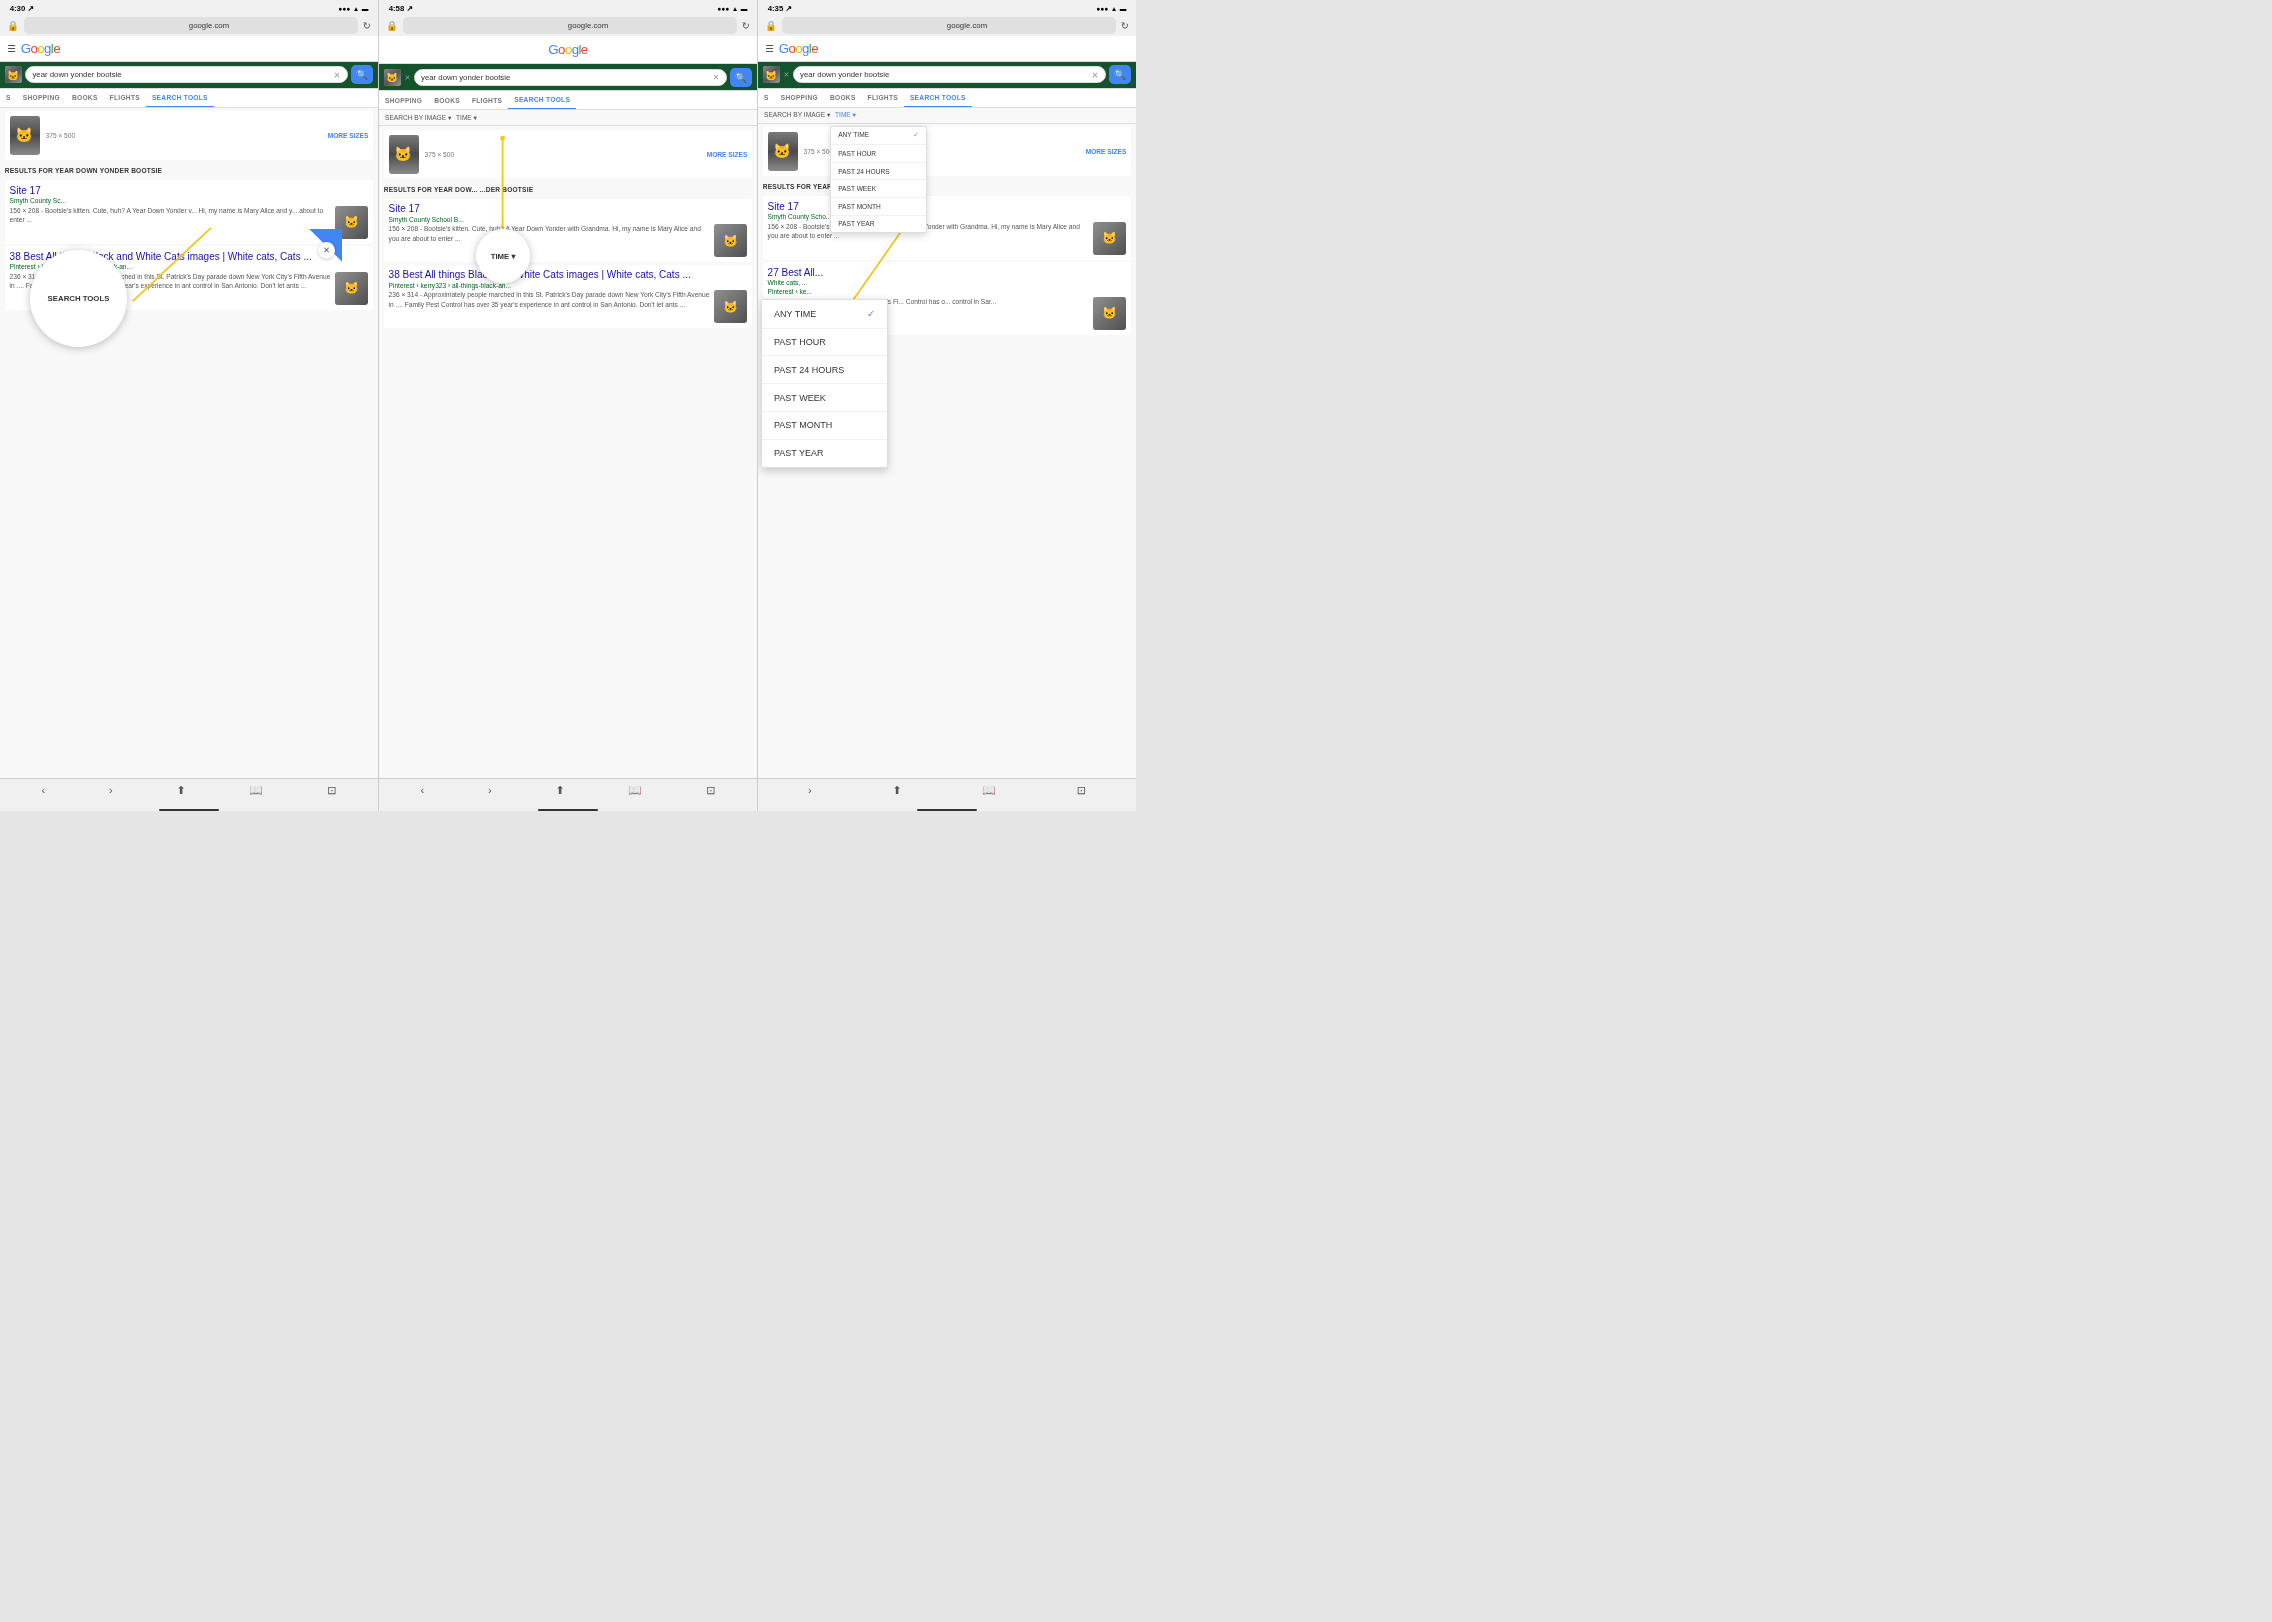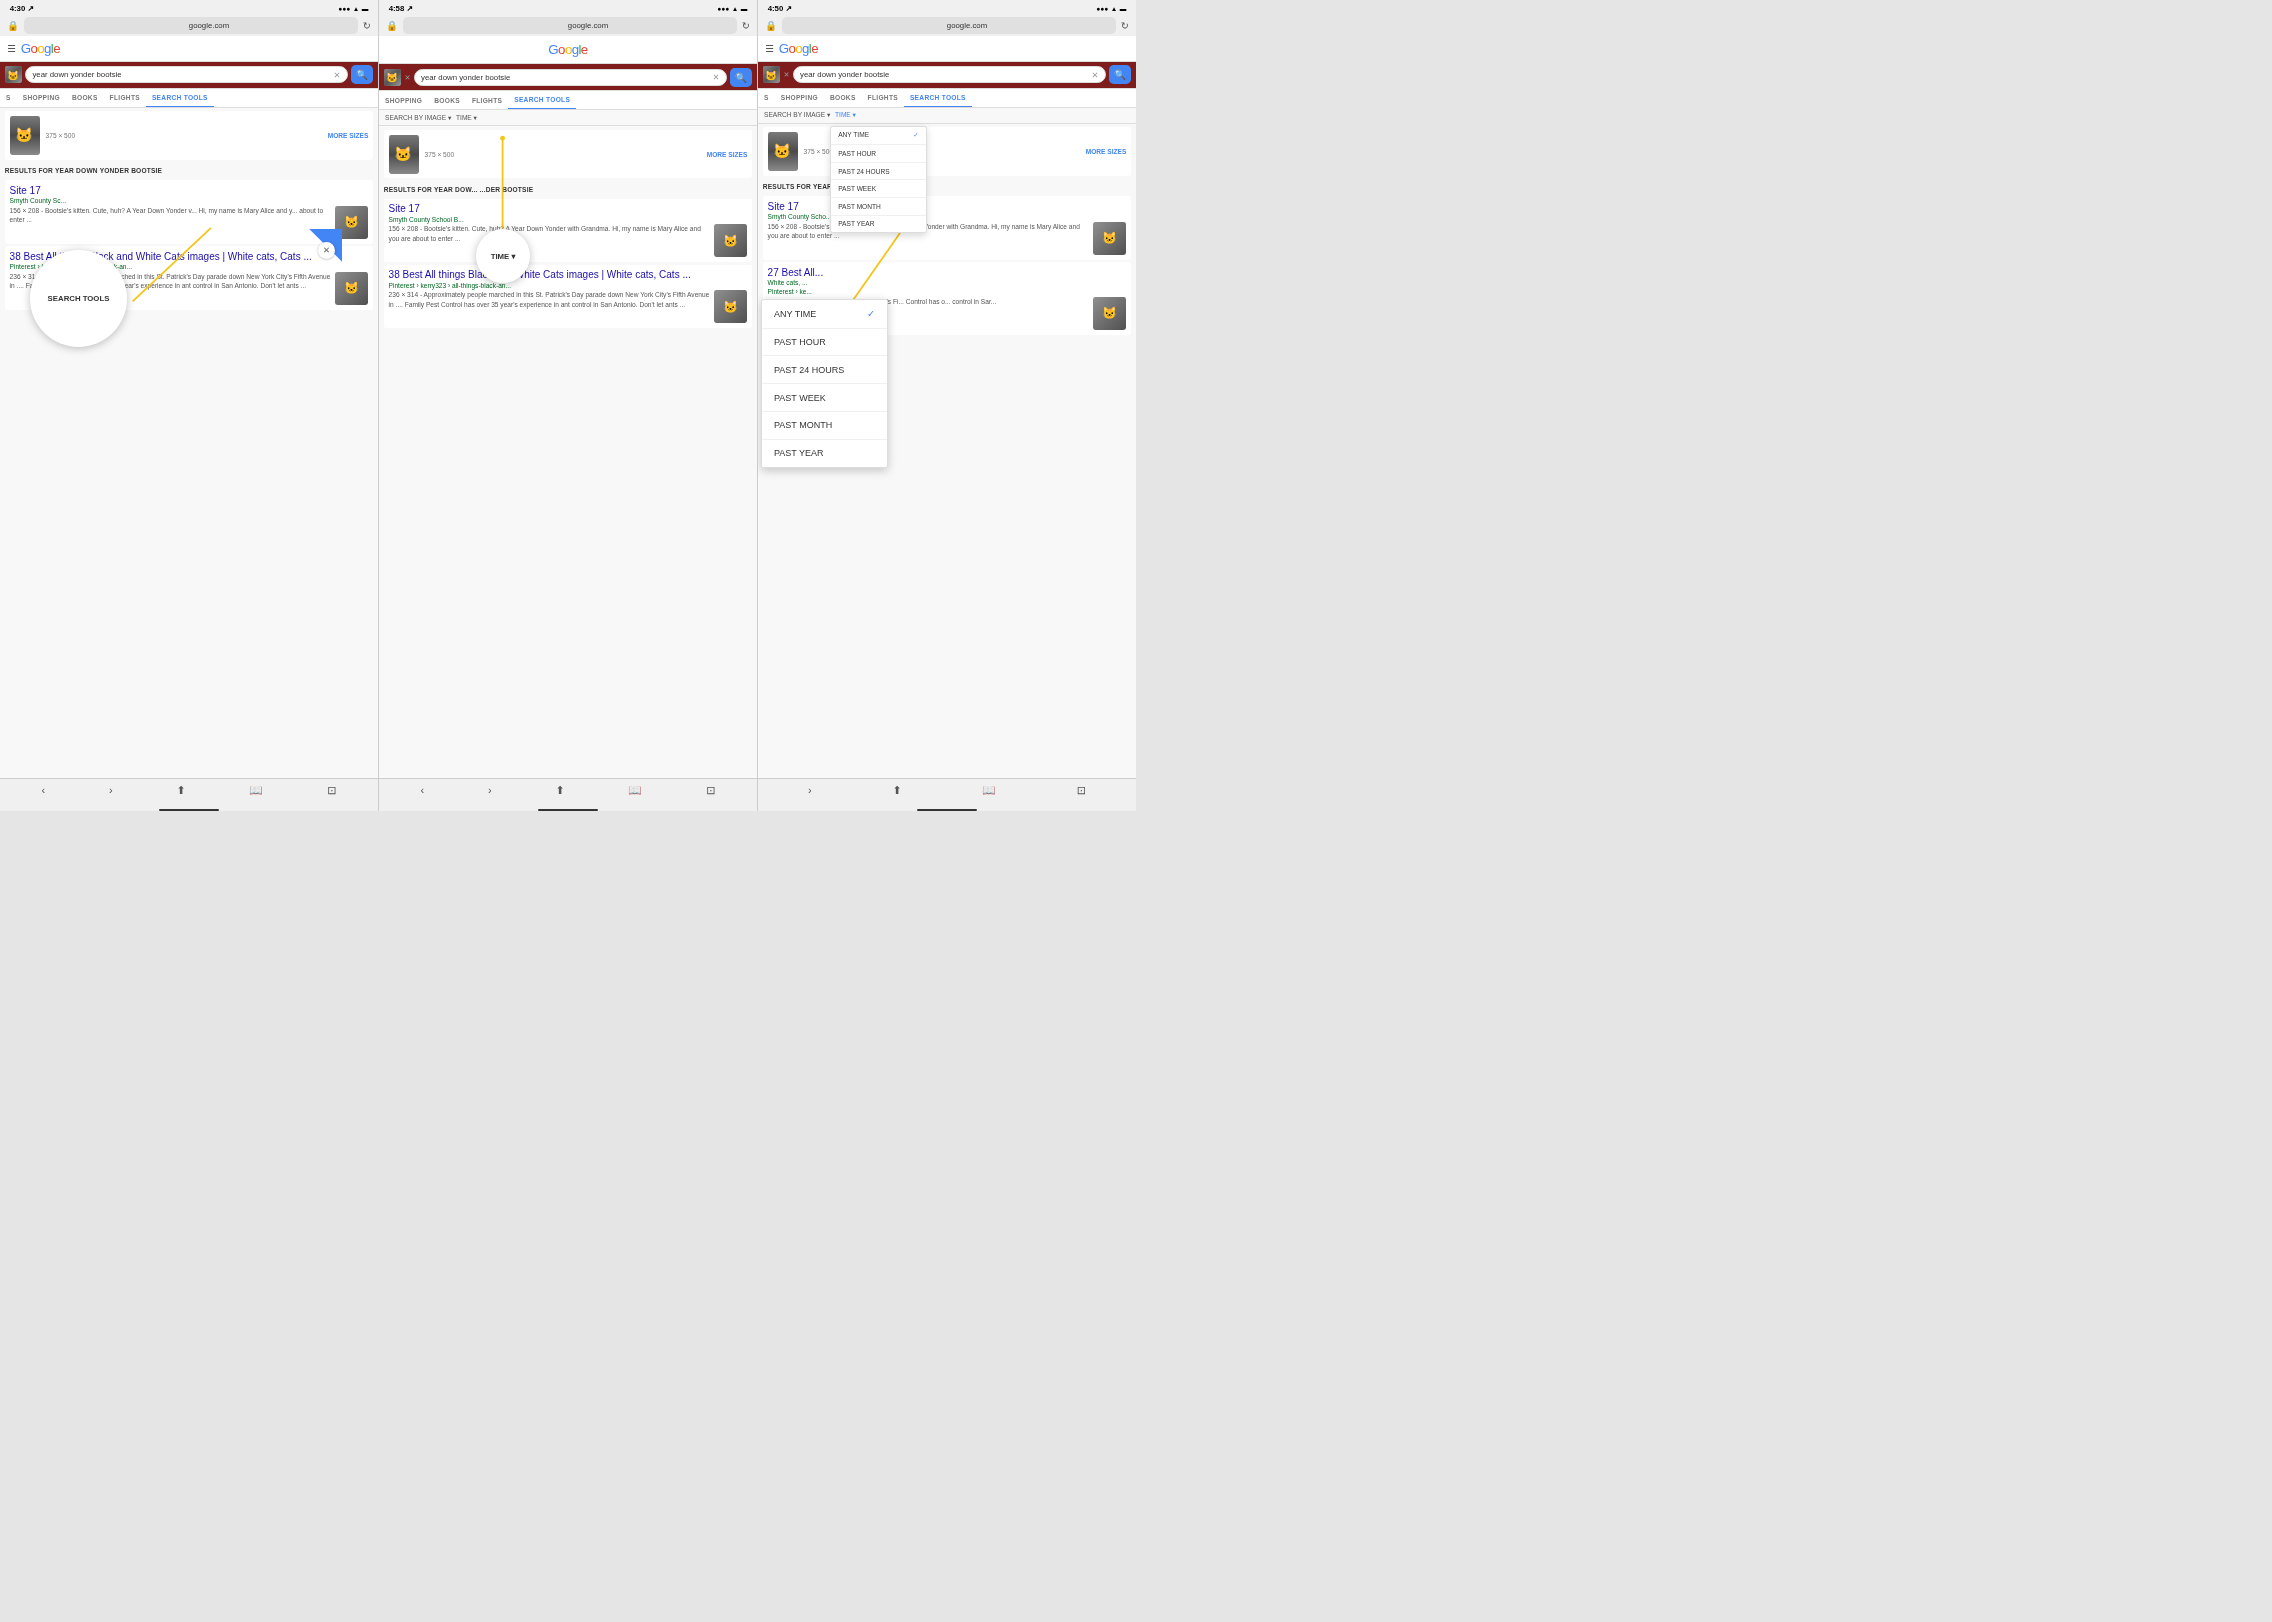--- a/index.html
+++ b/index.html
@@ -114,21 +114,21 @@
       letter-spacing: -0.6px;
     }
 
     .g-blue { color: #4285F4; }
     .g-red { color: #EA4335; }
     .g-yellow { color: #FBBC05; }
     .g-green { color: #34A853; }
 
     
     .search-bar {
-      background: #7f1d1d;
+      background: #14532d;
       display: flex;
       align-items: center;
       padding: 3.6px 4.8px;
       gap: 3.6px;
       border-bottom: 0.6px solid #ddd;
     }
 
     .search-thumbnail {
       width: 17px;
       height: 17px;
@@ -583,21 +583,21 @@
       <span class="nav-btn">⬆</span>
       <span class="nav-btn">📖</span>
       <span class="nav-btn">⊡</span>
     </div>
     <div class="home-indicator"></div>
   </div>
 
   <div class="phone">
 
     <div class="status-bar">
-      <span class="status-time">4:50 ↗</span>
+      <span class="status-time">4:35 ↗</span>
       <div class="status-icons">
         <span>●●●</span>
         <span>▲</span>
         <span>▬</span>
       </div>
     </div>
 
     <div class="url-bar">
       <span>🔒</span>
       <div class="url-box">

